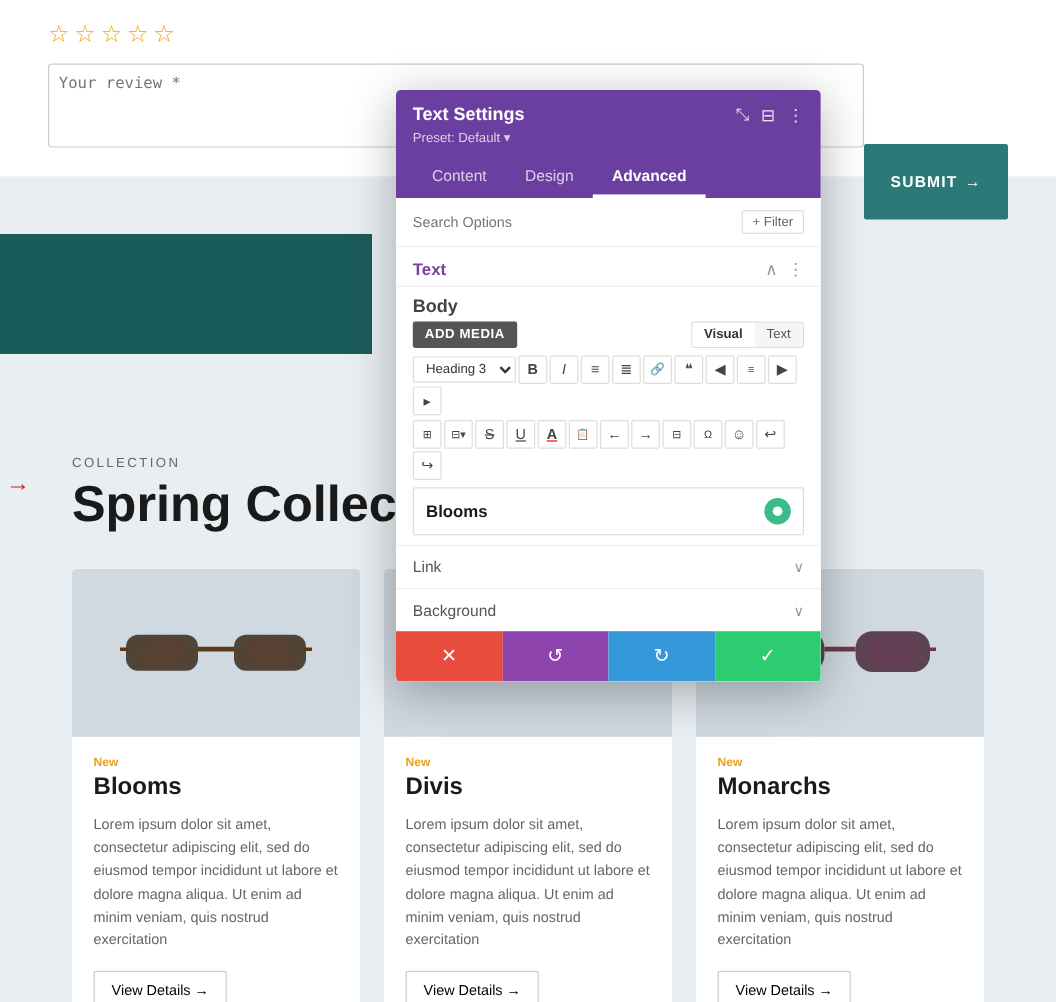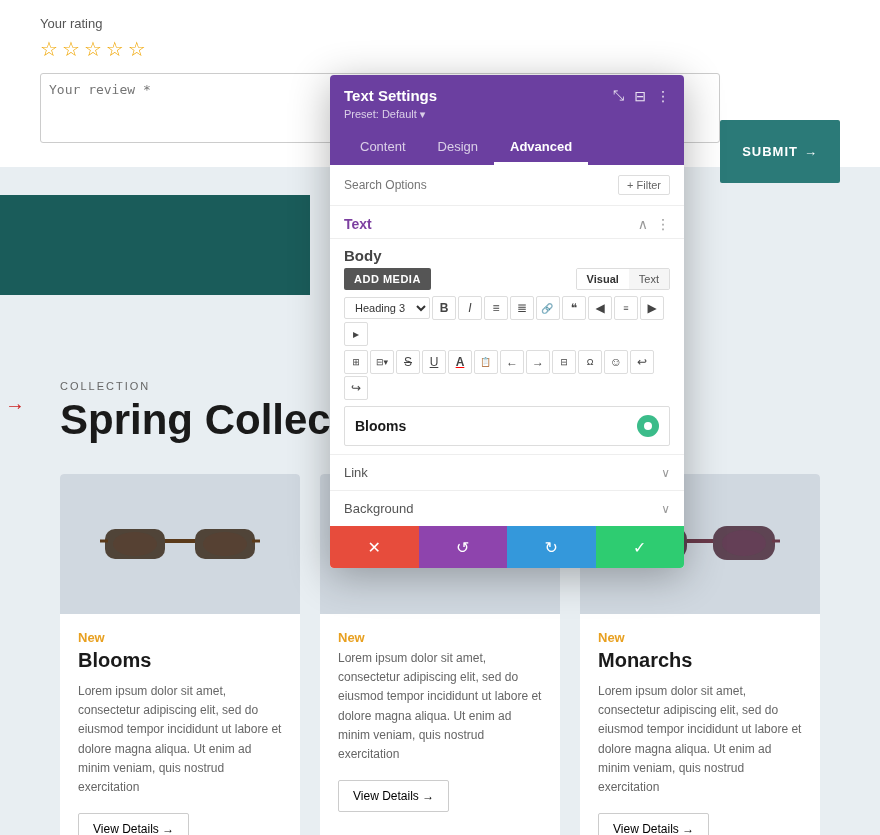--- a/index.html
+++ b/index.html
@@ -132,21 +132,21 @@
       justify-content: center;
       margin-bottom: 16px;
     }
 
     .sunglasses-svg {
       width: 160px;
       height: 80px;
     }
 
     .product-badge {
-      font-size: 13px;
+      font-size: 10px;
       color: #e8a020;
       font-weight: 600;
       padding: 0 18px;
       margin-bottom: 4px;
     }
 
     .product-name {
       font-size: 20px;
       font-weight: 700;
       color: #1a1a1a;
@@ -471,21 +471,20 @@
       font-size: 20px;
       font-weight: 900;
     }
   </style>
 </head>
 <body>
 
 <div class="page-bg"></div>
 
 <div class="form-area">
-  <div class="rating-label">Your rating</div>
   <div class="stars">
     <span class="star">☆</span>
     <span class="star">☆</span>
     <span class="star">☆</span>
     <span class="star">☆</span>
     <span class="star">☆</span>
   </div>
   <textarea class="review-textarea" placeholder="Your review *" style=""></textarea>
 </div>
 
@@ -533,20 +532,21 @@
           <rect x="5" y="28" width="58" height="22" rx="4" fill="#2a2a3a" opacity="0.9"></rect>
           <rect x="97" y="28" width="58" height="22" rx="4" fill="#2a2a3a" opacity="0.9"></rect>
           <line x1="63" y1="38" x2="97" y2="38" stroke="#4a4a5a" stroke-width="4"></line>
           <line x1="0" y1="38" x2="8" y2="38" stroke="#4a4a5a" stroke-width="3"></line>
           <line x1="152" y1="38" x2="160" y2="38" stroke="#4a4a5a" stroke-width="3"></line>
           <ellipse cx="34" cy="39" rx="21" ry="9" fill="#3a3a5a" opacity="0.7"></ellipse>
           <ellipse cx="126" cy="39" rx="21" ry="9" fill="#3a3a5a" opacity="0.7"></ellipse>
         </svg>
       </div>
       <div class="product-badge">New</div>
+      <div class="product-name">Divis</div>
       <div class="product-desc">Lorem ipsum dolor sit amet, consectetur adipiscing elit, sed do eiusmod tempor incididunt ut labore et dolore magna aliqua. Ut enim ad minim veniam, quis nostrud exercitation</div>
       <button class="view-details-btn">
         <span>View Details →</span>
       </button>
     </div>
 
     <div class="product-card" style="position:relative;">
 
       <div class="product-img-area">
         <svg class="sunglasses-svg" viewBox="0 0 160 80">

